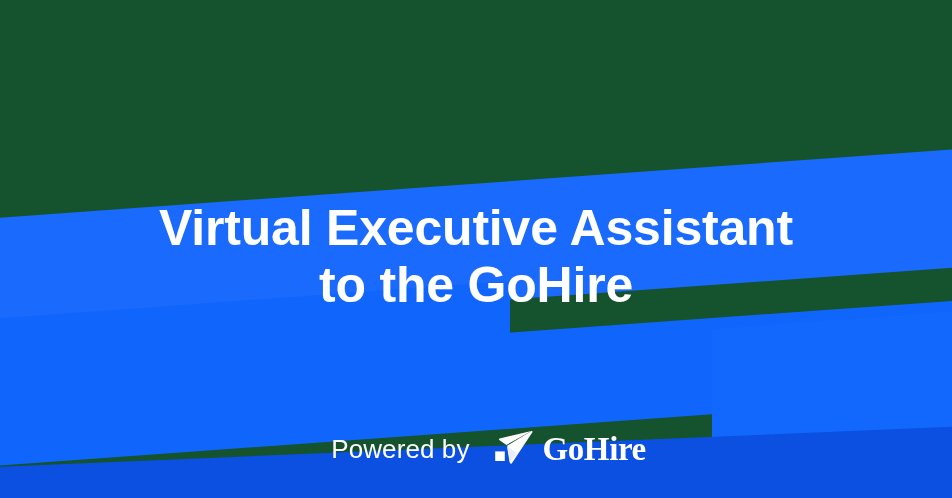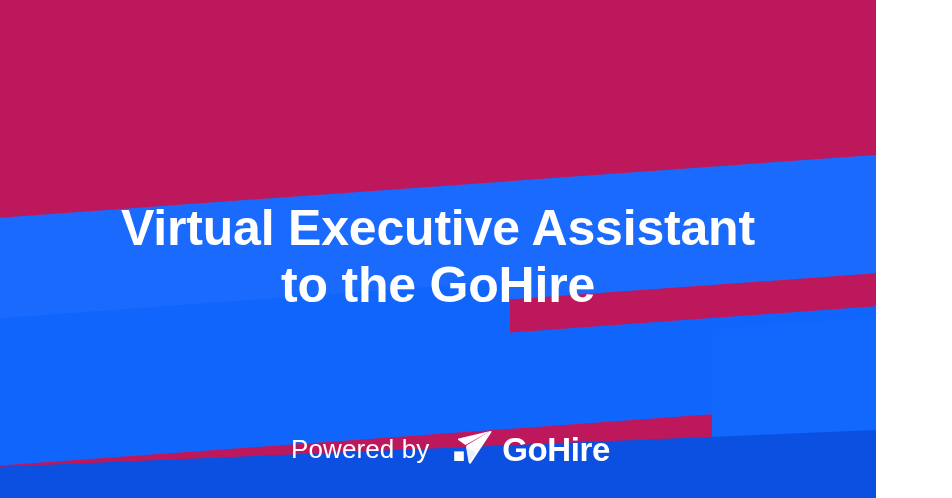--- a/index.html
+++ b/index.html
@@ -8,23 +8,23 @@
   }
   body {
     width: 952px;
     height: 498px;
     overflow: hidden;
     font-family: "Liberation Sans", sans-serif;
   }
 
   #card {
     position: relative;
-    width: 876px;
+    width: 952px;
     height: 498px;
-    background: #be185d;
+    background: #14532d;
     overflow: hidden;
   }
 
   
   .bg-layer {
     position: absolute;
     inset: 0;
     pointer-events: none;
   }
 
@@ -155,20 +155,21 @@
     height: 38px;
     flex: none;
   }
 
   .gohire-word {
     color: #ffffff;
     font-size: 33px;
     font-weight: bold;
     letter-spacing: -0.4px;
     line-height: 1;
+    font-family: Liberation Serif, serif;
   }
 </style>
 </head>
 <body>
 
 <div id="card">
 
   <div class="bg-layer">
     <div class="band block-upper-left"></div>
     <div class="band band-light-1"></div>

